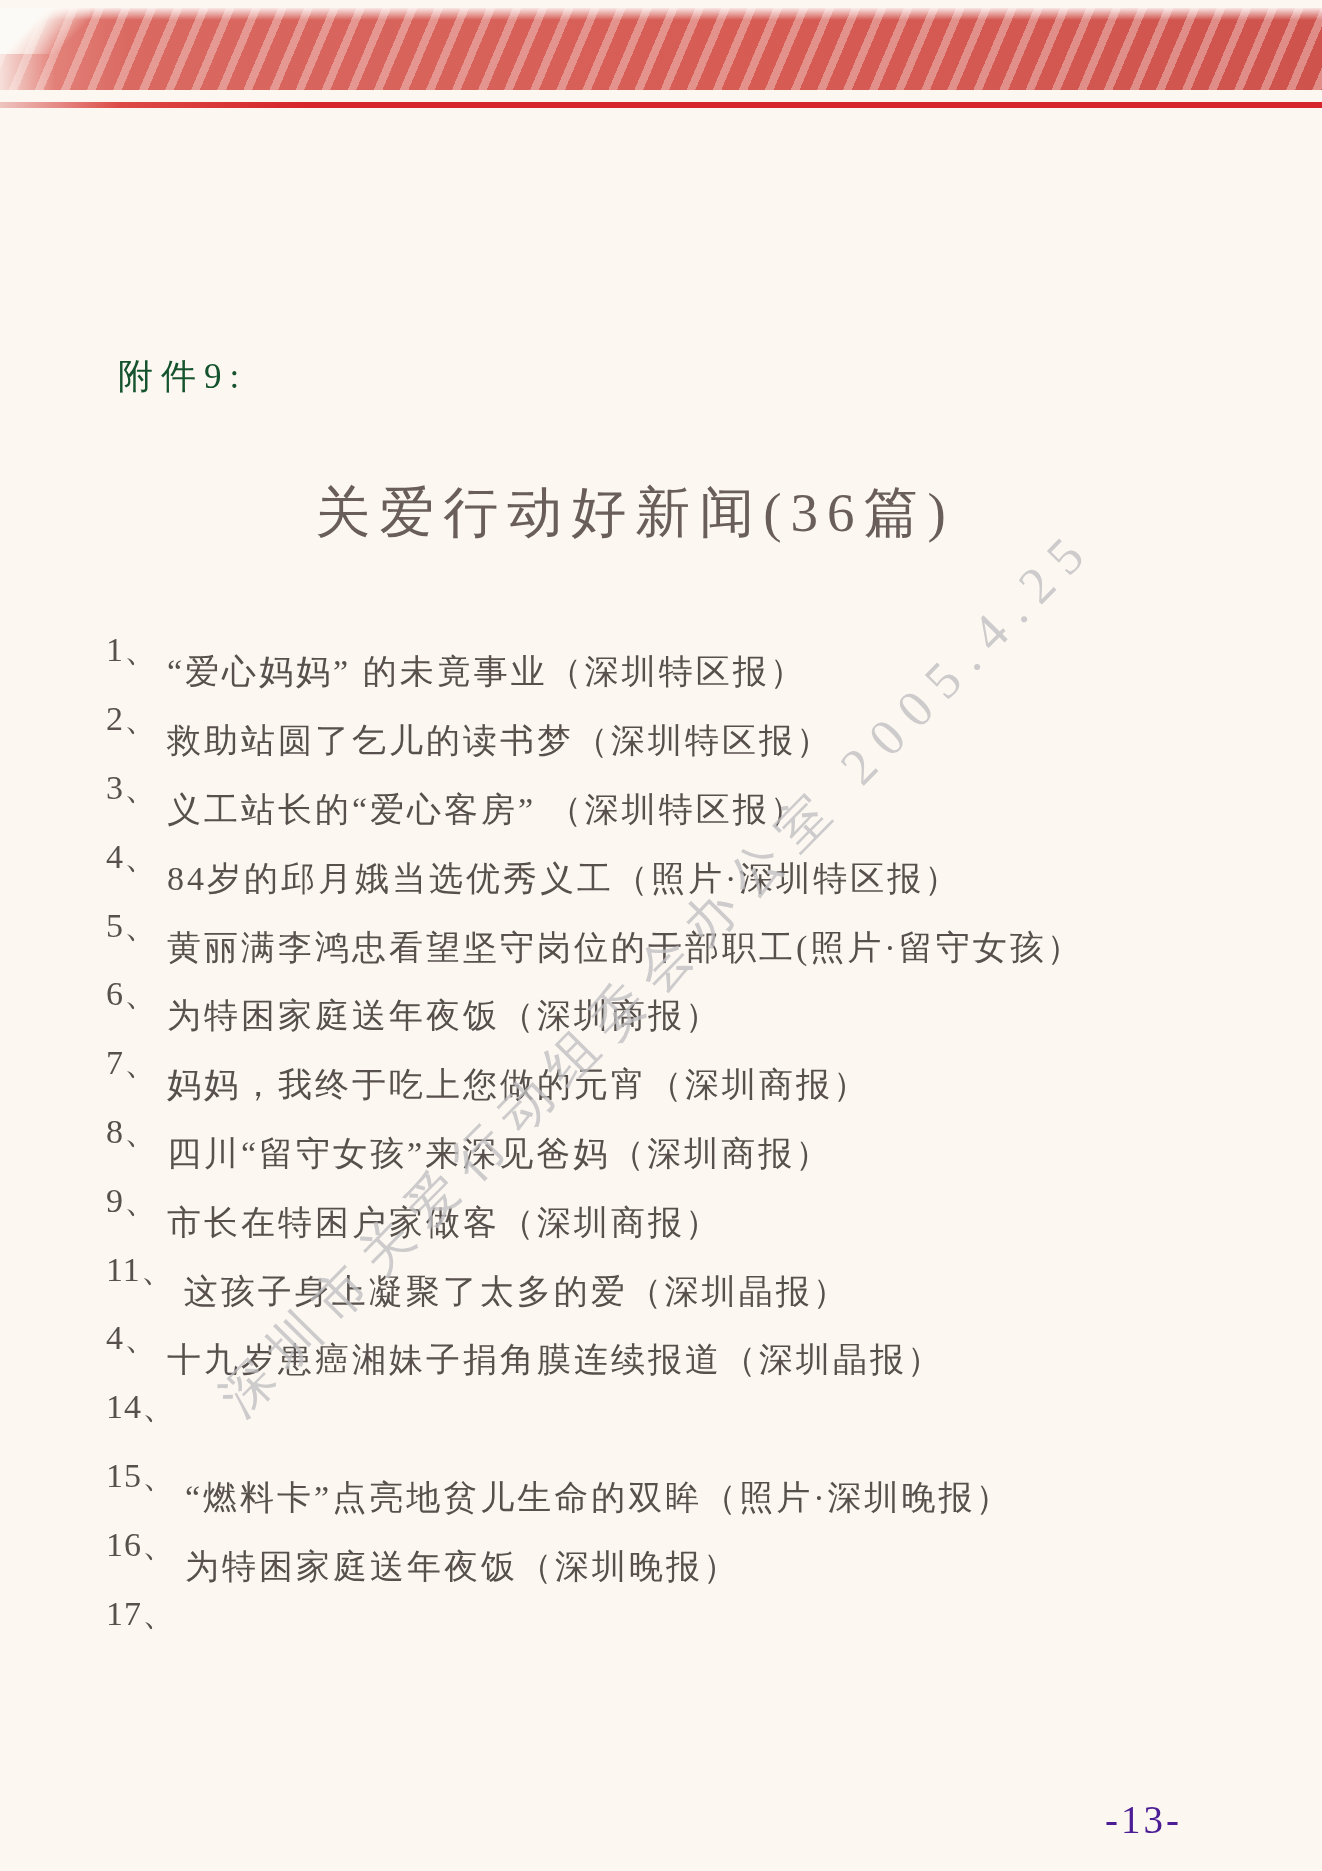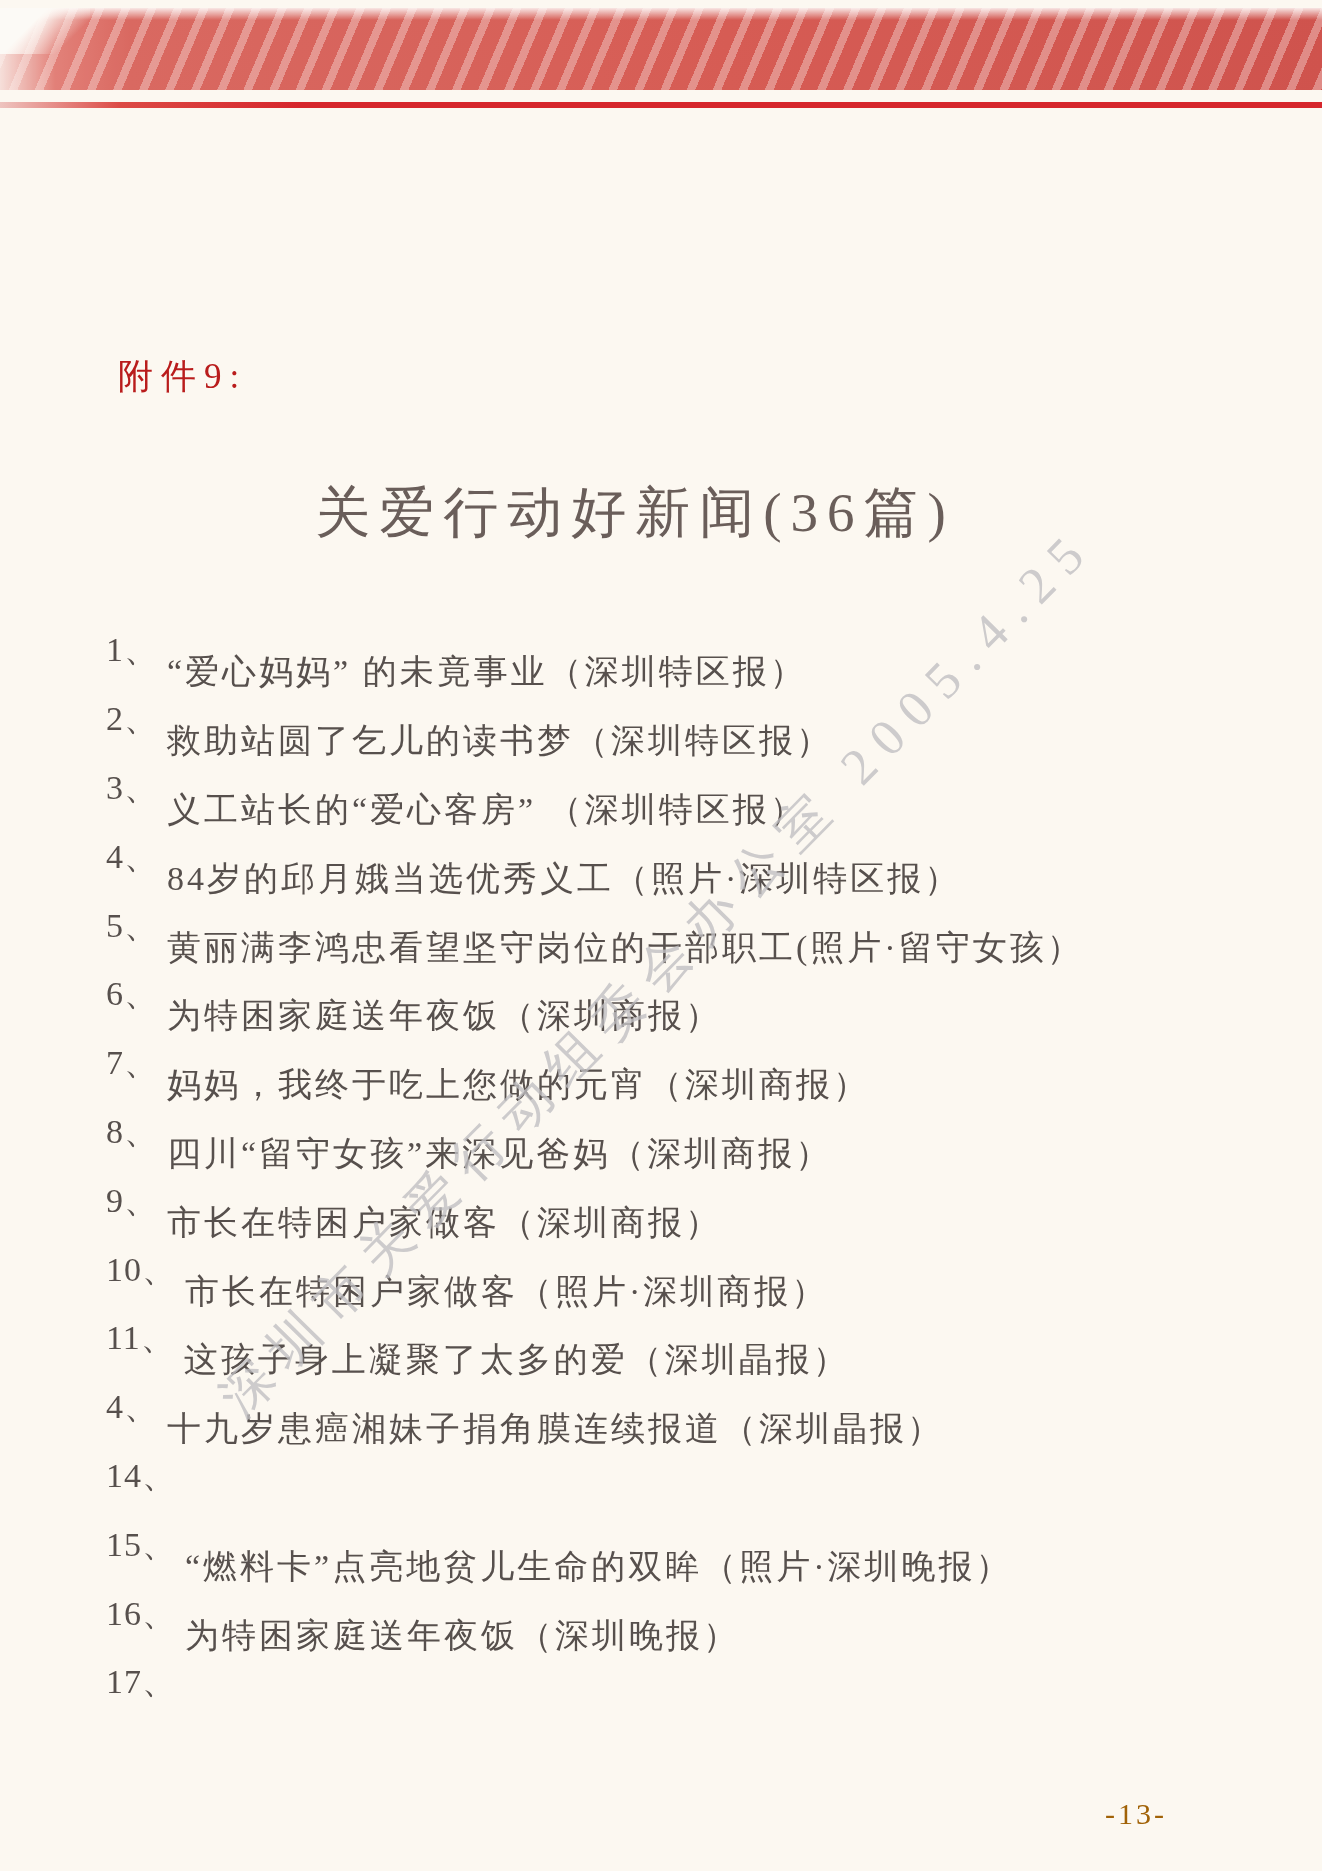--- a/index.html
+++ b/index.html
@@ -34,21 +34,21 @@
     transform:translate(-50%,-50%) rotate(-45.5deg);
     transform-origin:center;
     white-space:nowrap;
     font-size:52px;letter-spacing:14px;
     color:#c0bfc2;opacity:.78;
     z-index:3;pointer-events:none;
   }
   
   .attachment{
     position:absolute;left:118px;top:353px;
-    font-size:35px;letter-spacing:8px;color:#b91c1c;
+    font-size:35px;letter-spacing:8px;color:#14532d;
     z-index:2;
     text-align:center;
   }
   .title{
     position:absolute;left:0;right:0;top:476px;
     margin:0;transform:translateX(-26px);
     text-align:center;
     font-size:55px;font-weight:normal;letter-spacing:9px;
     color:#6a5e5a;
     z-index:2;
@@ -60,21 +60,21 @@
   .news-row{
     height:68.8px;
     display:flex;align-items:center;
     white-space:nowrap;
     font-size:34px;color:#57504d;letter-spacing:3px;
   }
   .news-num{letter-spacing:1px;margin-right:8px;flex:0 0 auto;}
   .news-text{flex:0 0 auto;margin-top:44px;}
   .page-number{
     position:absolute;left:1105px;top:1797px;
-    font-size:30px;letter-spacing:3px;color:#a16207;
+    font-size:39px;letter-spacing:3px;color:#4c1d95;
     z-index:2;
   }
 </style>
 </head>
 <body>
 
 <div class="page">
 
   <div class="red-band">
     <div class="band-corner"></div>
@@ -118,24 +118,20 @@
       </div>
       <div class="news-row">
         <span class="news-num">8、</span>
         <span class="news-text">四川“留守女孩”来深见爸妈（深圳商报）</span>
       </div>
       <div class="news-row">
         <span class="news-num">9、</span>
         <span class="news-text">市长在特困户家做客（深圳商报）</span>
       </div>
       <div class="news-row">
-        <span class="news-num">10、</span>
-        <span class="news-text">市长在特困户家做客（照片·深圳商报）</span>
-      </div>
-      <div class="news-row">
         <span class="news-num">11、</span>
         <span class="news-text">这孩子身上凝聚了太多的爱（深圳晶报）</span>
       </div>
       <div class="news-row">
         <span class="news-num">4、</span>
         <span class="news-text">十九岁患癌湘妹子捐角膜连续报道（深圳晶报）</span>
       </div>
       <div class="news-row">
         <span class="news-num">14、</span>
       </div>

